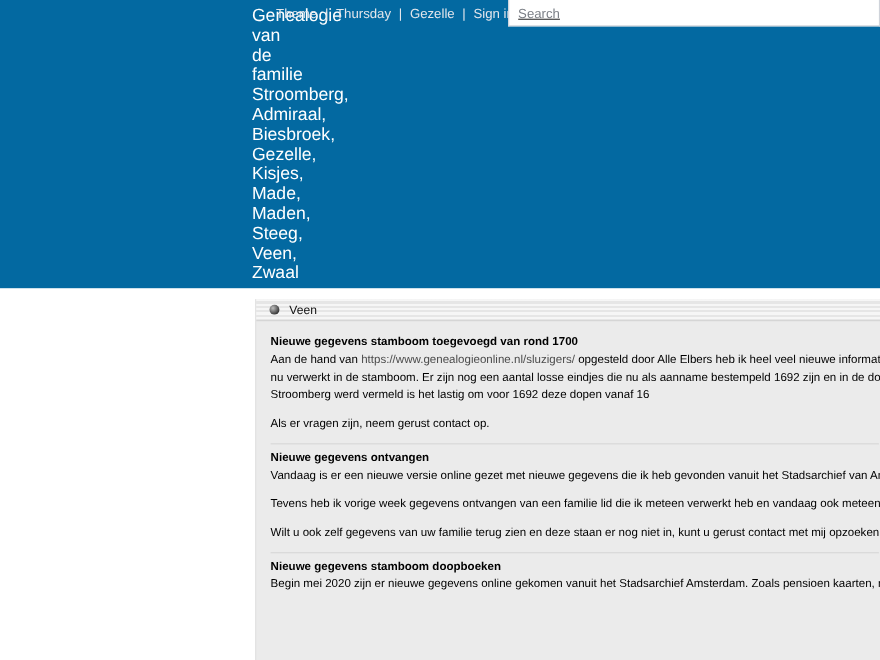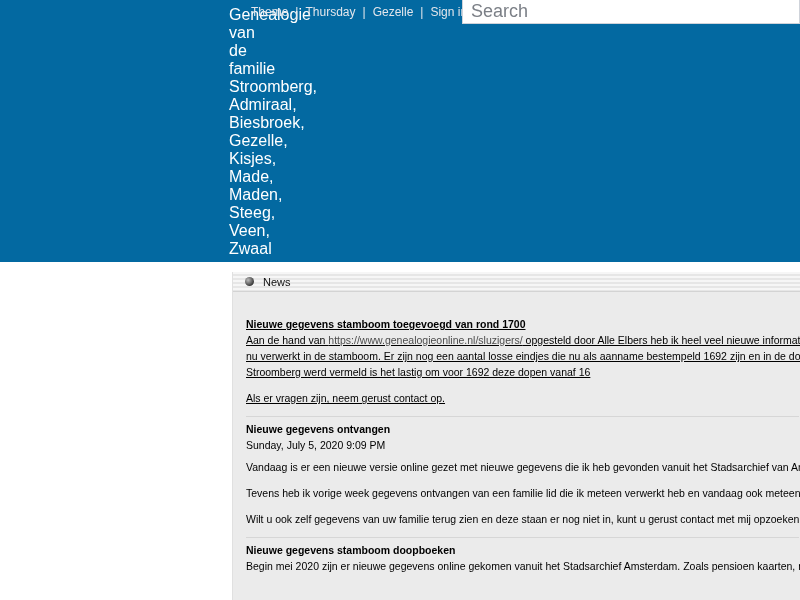--- a/index.html
+++ b/index.html
@@ -28,22 +28,22 @@
     font-size: 12px;
     display: flex; align-items: center;
   }
   .topnav a { color: #e3e6ec; text-decoration: none; cursor: pointer; }
   .topnav .sep { margin: 0 7px; color: #e3e6ec; }
   .search {
     position: absolute; left: 462px; top: 0; width: 338px; height: 24px;
     border: 1px solid #cfd3da; border-top: none;
     background: #ffffff;
     font-family: "Liberation Sans", sans-serif;
-    font-size: 18px; color: #333;
-    padding: 0 8px; outline: none;
+    font-size: 12px; color: #333;
+    padding: 0 8px; outline: none; text-decoration: underline;
   }
   .search::placeholder { color: #7b7f86; }
   .panel {
     position: absolute; left: 232px; top: 272px; width: 580px; height: 340px;
     background: #ebebeb;
     border-left: 1px solid #e0e0e0;
   }
   .panel-head {
     height: 20px;
     background: repeating-linear-gradient(to bottom, #f6f6f6 0px, #f6f6f6 2px, #e6e6e6 2px, #e6e6e6 4px);
@@ -52,21 +52,21 @@
     padding-left: 12px;
     font-size: 11px; color: #111;
   }
   .bullet {
     width: 9px; height: 9px; border-radius: 50%;
     background: radial-gradient(circle at 35% 35%, #bdbdbd, #3b3b3b 70%);
     margin-right: 9px;
   }
   .panel-body { padding: 7px 13px 0 13px; font-size: 10.5px; line-height: 16px; }
   .item { border-top: 1px solid #d6d6d6; padding-top: 4px; margin-top: 8px; }
-  .item:first-child { border-top: none; padding-top: 0; margin-top: 17px; text-decoration: underline; }
+  .item:first-child { border-top: none; padding-top: 0; margin-top: 4px; }
   .item-title { font-weight: bold; white-space: nowrap; }
   .item-date { white-space: nowrap; margin-bottom: 6px; }
   .item p { margin-bottom: 10px; white-space: normal; width: 700px; }
   .link { color: #4c4c4c; }
 </style>
 </head>
 <body>
 
 <div class="header">
   <div class="site-title">Genealogie van de familie Stroomberg, Admiraal, Biesbroek, Gezelle, Kisjes, Made, Maden, Steeg, Veen, Zwaal</div>
@@ -78,31 +78,30 @@
     <a>Gezelle</a>
     <span class="sep">|</span>
     <a>Sign in</a>
   </div>
   <input class="search" type="text" placeholder="Search" style="">
 </div>
 
 <div class="panel">
   <div class="panel-head">
     <span class="bullet"></span>
-    <span>News</span>
+    <span>Veen</span>
   </div>
   <div class="panel-body">
     <div class="item">
       <div class="item-title">Nieuwe gegevens stamboom toegevoegd van rond 1700</div>
       <p><span>Aan de hand van </span><span class="link">https://www.genealogieonline.nl/sluzigers/</span><span> opgesteld door Alle Elbers heb ik heel veel nieuwe informatie g meeste gegevens heb ik nu verwerkt in de stamboom. Er zijn nog een aantal losse eindjes die nu als aanname bestempeld 1692 zijn en in de doopboeken in het begin geen Stroomberg werd vermeld is het lastig om voor 1692 deze dopen vanaf 16</span></p>
       <p>Als er vragen zijn, neem gerust contact op.</p>
     </div>
     <div class="item">
       <div class="item-title">Nieuwe gegevens ontvangen</div>
-      <div class="item-date">Sunday, July 5, 2020 9:09 PM</div>
       <p>Vandaag is er een nieuwe versie online gezet met nieuwe gegevens die ik heb gevonden vanuit het Stadsarchief van Amste</p>
       <p>Tevens heb ik vorige week gegevens ontvangen van een familie lid die ik meteen verwerkt heb en vandaag ook meteen onl</p>
       <p>Wilt u ook zelf gegevens van uw familie terug zien en deze staan er nog niet in, kunt u gerust contact met mij opzoeken hier komen. Alvast bedankt.</p>
     </div>
     <div class="item">
       <div class="item-title">Nieuwe gegevens stamboom doopboeken</div>
       <p>Begin mei 2020 zijn er nieuwe gegevens online gekomen vanuit het Stadsarchief Amsterdam. Zoals pensioen kaarten, milit</p>
     </div>
   </div>
 </div>

